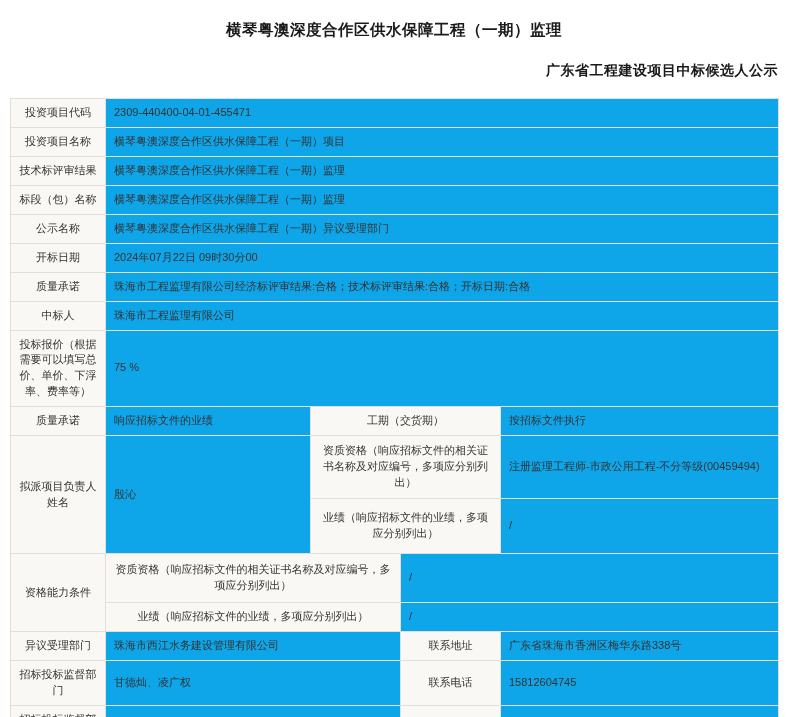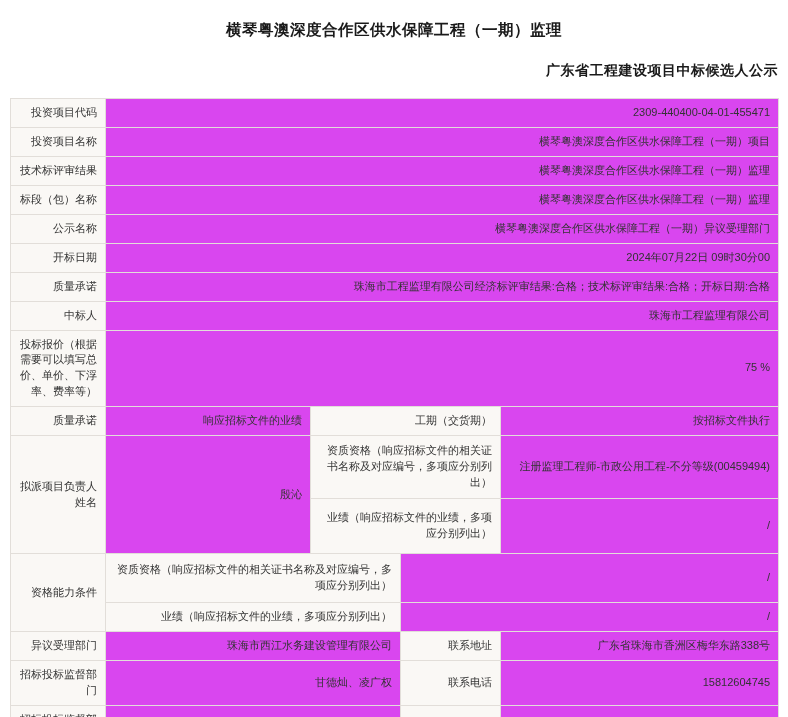--- a/index.html
+++ b/index.html
@@ -44,27 +44,27 @@
   }
   table.info td {
     border: 1px solid #e2ded9;
     padding: 6px 8px;
     vertical-align: middle;
     line-height: 1.45;
     word-break: break-all;
   }
   td.lbl {
     background: #faf8f5;
-    text-align: right;
+    text-align: center;
     color: #333;
     font-size: 11px;
   }
   td.val {
-    background: #d946ef;
-    text-align: right;
+    background: #0ea5e9;
+    text-align: left;
     color: #333;
   }
 </style>
 </head>
 <body>
 
 <div class="page">
 
   <div class="title-main">横琴粤澳深度合作区供水保障工程（一期）监理</div>
   <div class="title-sub">广东省工程建设项目中标候选人公示</div>

